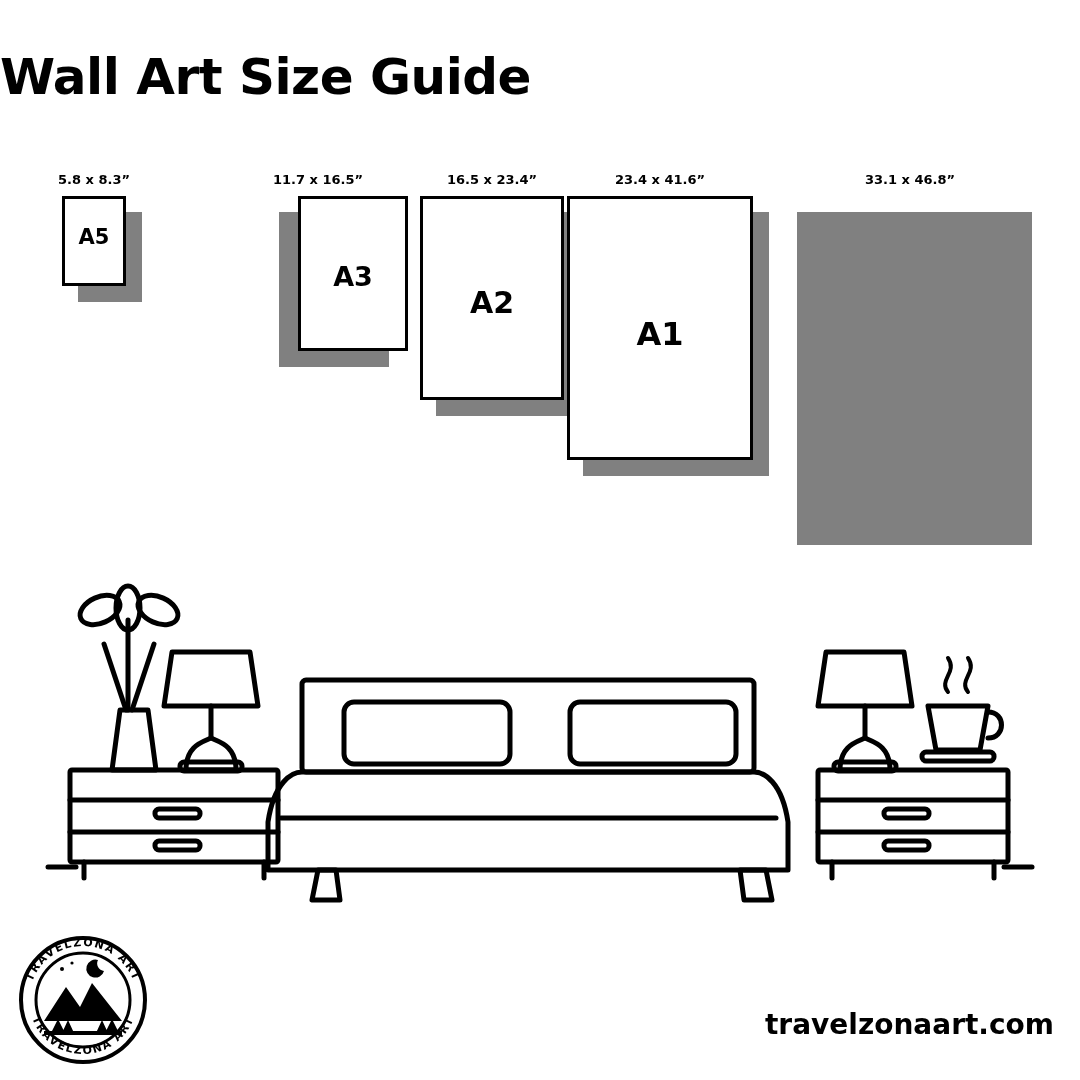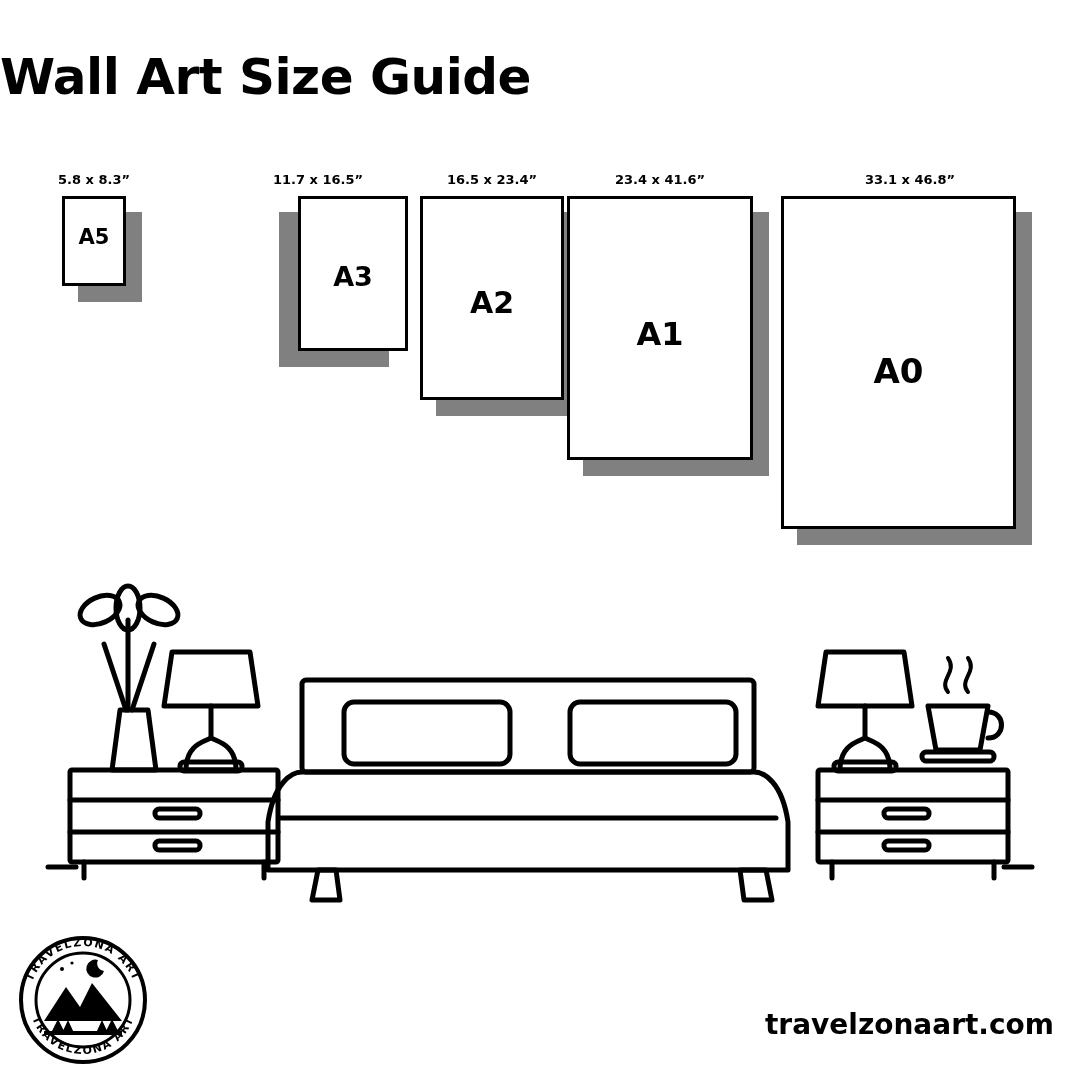--- a/index.html
+++ b/index.html
@@ -125,23 +125,20 @@
     <div class="frame-group" style="left: 567px; top: 0px; width: 186px; height: 324px;">
       <div class="frame-dim" style="top: 12px;">23.4 x 41.6”</div>
       <div class="frame-shadow" style="left: 16px; top: 52px; width: 186px; height: 264px; background: rgb(128, 128, 128);"></div>
       <div class="frame-box" style="left: 0px; top: 36px; width: 186px; height: 264px;">
         <div class="frame-label" style="top: 116px; font-size: 32px;">A1</div>
       </div>
     </div>
     <div class="frame-group" style="left: 781px; top: 0px; width: 258px; height: 393px;">
       <div class="frame-dim" style="top: 12px;">33.1 x 46.8”</div>
       <div class="frame-shadow" style="left: 16px; top: 52px; width: 235px; height: 333px; background: rgb(128, 128, 128);"></div>
-      <div class="frame-box" style="left: 0px; top: 36px; width: 235px; height: 333px;">
-        <div class="frame-label" style="top: 152px; font-size: 34px;">A0</div>
-      </div>
     </div>
   </div>
 
 <div id="furniture-scene">
   <svg width="1080" height="360" viewBox="0 0 1080 360" xmlns="http://www.w3.org/2000/svg">
     <g fill="none" stroke="#000000" stroke-width="5" stroke-linejoin="round" stroke-linecap="round">
 
       <line x1="48" y1="307" x2="76" y2="307"></line>
       <line x1="1004" y1="307" x2="1032" y2="307"></line>
 

